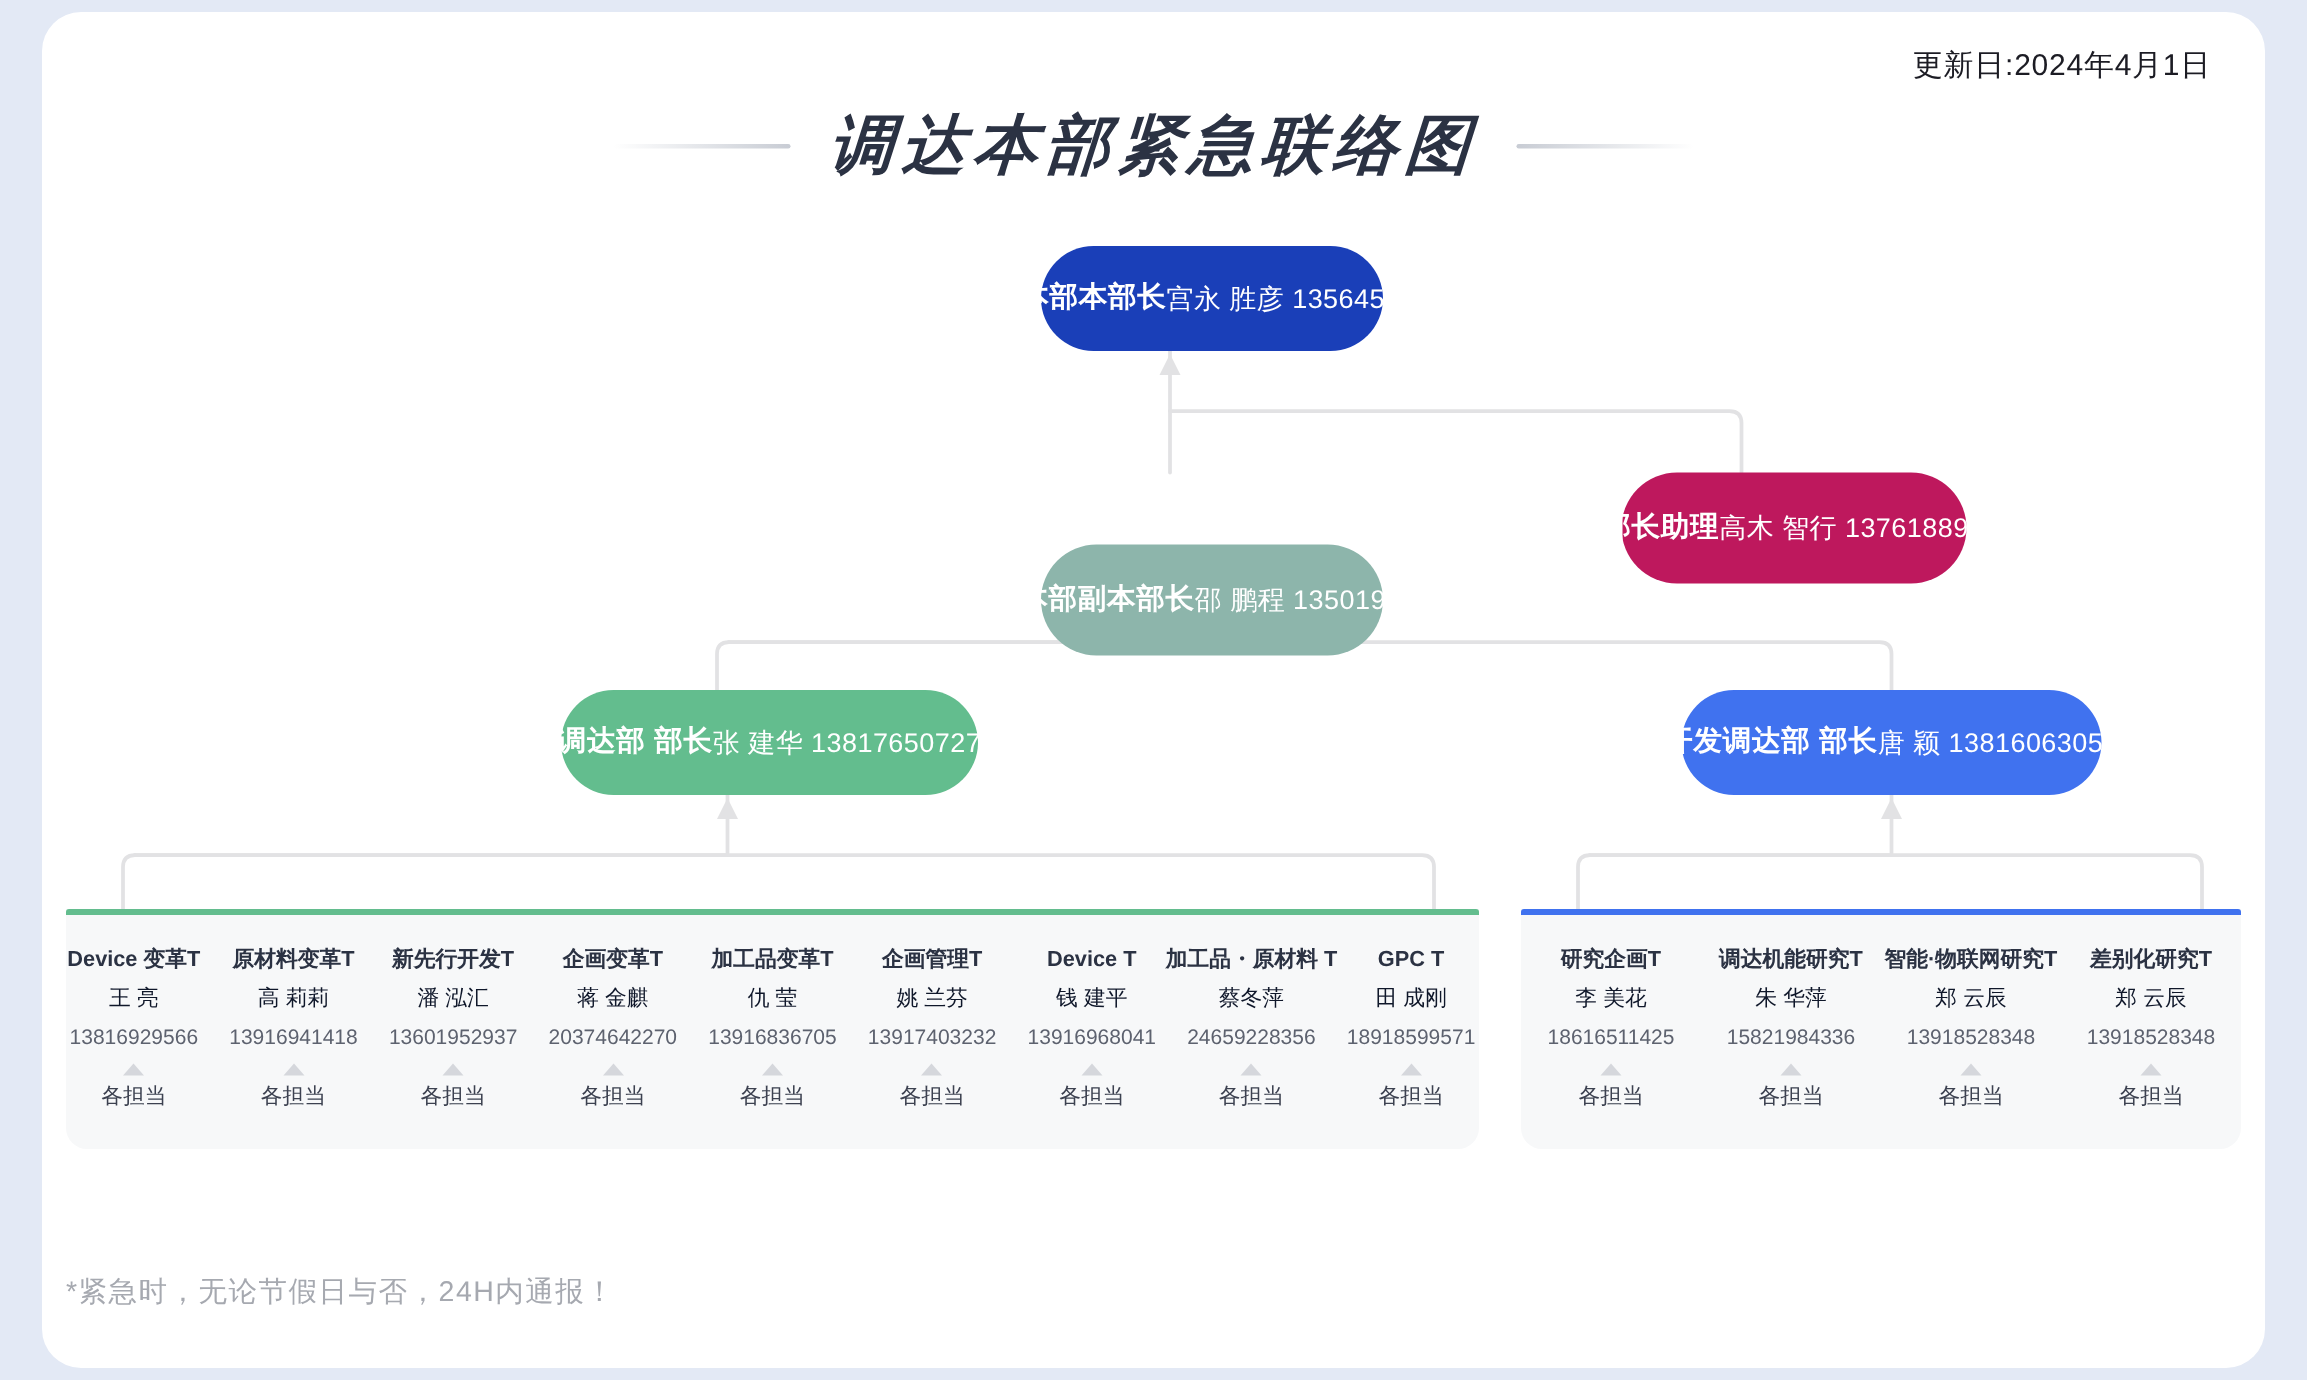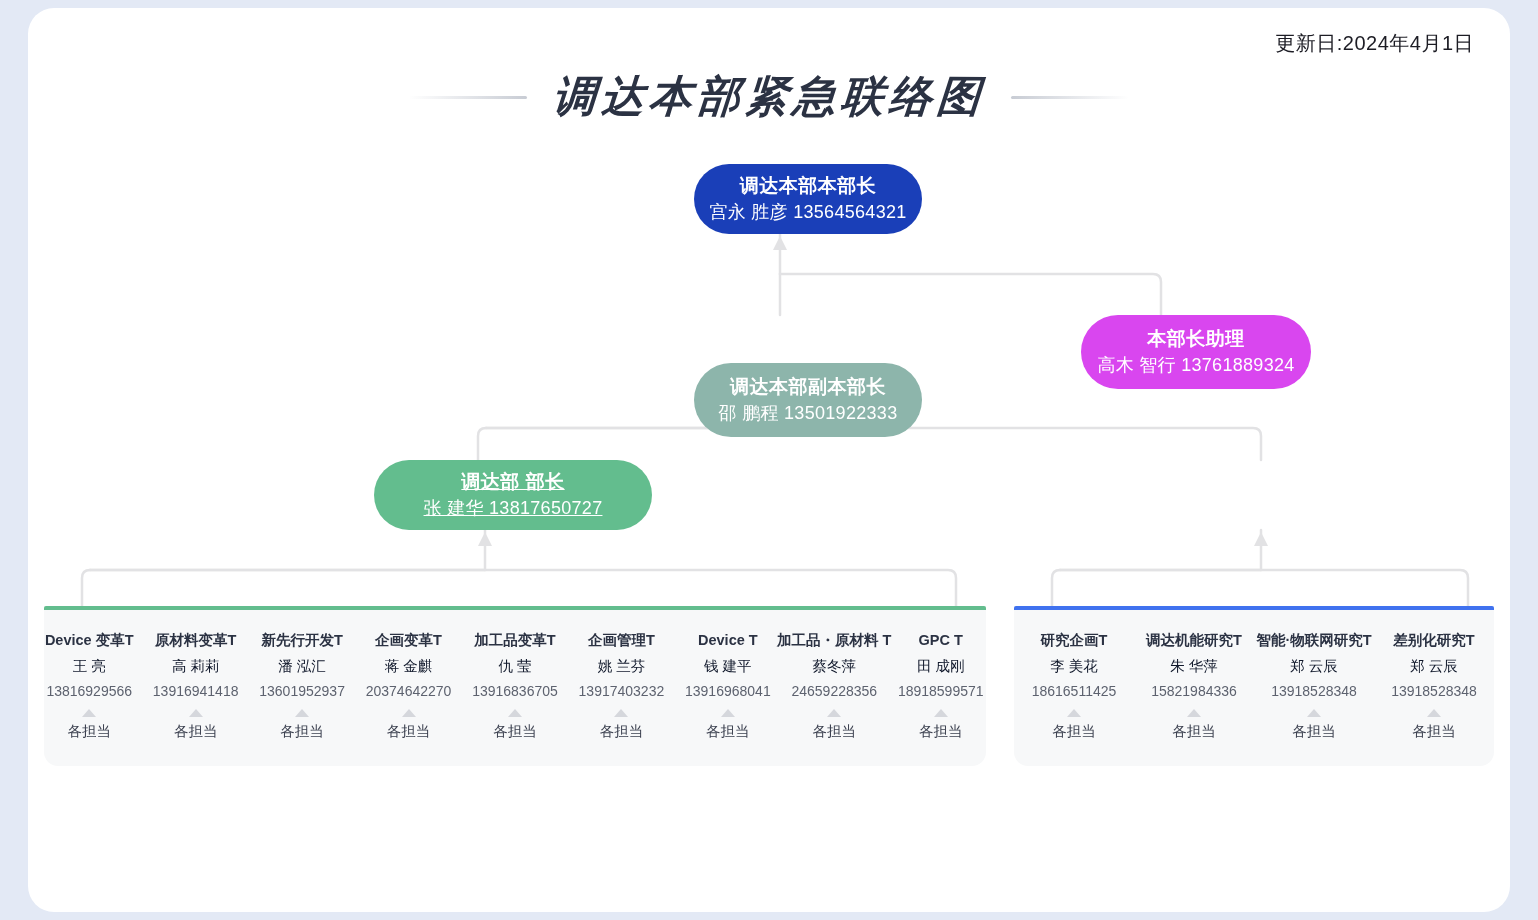--- a/index.html
+++ b/index.html
@@ -60,21 +60,21 @@
     color: #2b3243;
     letter-spacing: 5px;
     white-space: nowrap;
     transform: skewX(-4deg);
   }
 
   
   .node {
     position: absolute;
     display: flex;
-    flex-direction: column;
+    flex-direction: row;
     align-items: center;
     justify-content: center;
     border-radius: 40px;
     color: #ffffff;
     text-align: center;
     padding: 20px 26px;
   }
   .node .role {
     font-size: 19px;
     font-weight: 700;
@@ -85,22 +85,22 @@
   .node .person {
     font-size: 18px;
     font-weight: 400;
     letter-spacing: 0.3px;
     white-space: nowrap;
     line-height: 1.5;
   }
 
   #node-chief   { left: 666px; top: 156px; width: 228px; height: 70px; background: #1a3fb8; }
   #node-deputy  { left: 666px; top: 307px; width: 228px; height: 74px; background: #8db5ab; margin-top: 48px; }
-  #node-assist  { left: 1053px; top: 307px; width: 230px; height: 74px; background: #d946ef; }
-  #node-dept    { left: 346px; top: 452px; width: 278px; height: 70px; background: #63bd8e; text-decoration: underline; }
+  #node-assist  { left: 1053px; top: 307px; width: 230px; height: 74px; background: #be185d; }
+  #node-dept    { left: 346px; top: 452px; width: 278px; height: 70px; background: #63bd8e; }
   #node-devdept { left: 1093px; top: 452px; width: 280px; height: 70px; background: #4072ef; }
 
   
   .connector-layer {
     position: absolute;
     left: 0; top: 0;
     width: 1482px;
     height: 904px;
     pointer-events: none;
   }
@@ -239,20 +239,24 @@
   <div class="node" id="node-assist">
     <div class="role">本部长助理</div>
     <div class="person">高木 智行 13761889324</div>
   </div>
 
   <div class="node" id="node-dept">
     <div class="role">调达部 部长</div>
     <div class="person">张 建华 13817650727</div>
   </div>
 
+  <div class="node" id="node-devdept">
+    <div class="role">开发调达部 部长</div>
+    <div class="person">唐 颖 13816063058</div>
+  </div>
 
   <div class="team-panel" id="panel-left">
       <div class="team-col">
         <div class="team-name">Device 变革T</div>
         <div class="team-person">王 亮</div>
         <div class="team-phone">13816929566</div>
         <div class="team-arrow"></div>
         <div class="team-duty">各担当</div>
       </div>
       <div class="team-col">
@@ -336,13 +340,14 @@
       </div>
       <div class="team-col">
         <div class="team-name">差别化研究T</div>
         <div class="team-person">郑 云辰</div>
         <div class="team-phone">13918528348</div>
         <div class="team-arrow"></div>
         <div class="team-duty">各担当</div>
       </div>
     </div>
 
+  <div class="footer-note">*紧急时，无论节假日与否，24H内通报！</div>
 </div>
 
 </body></html>

